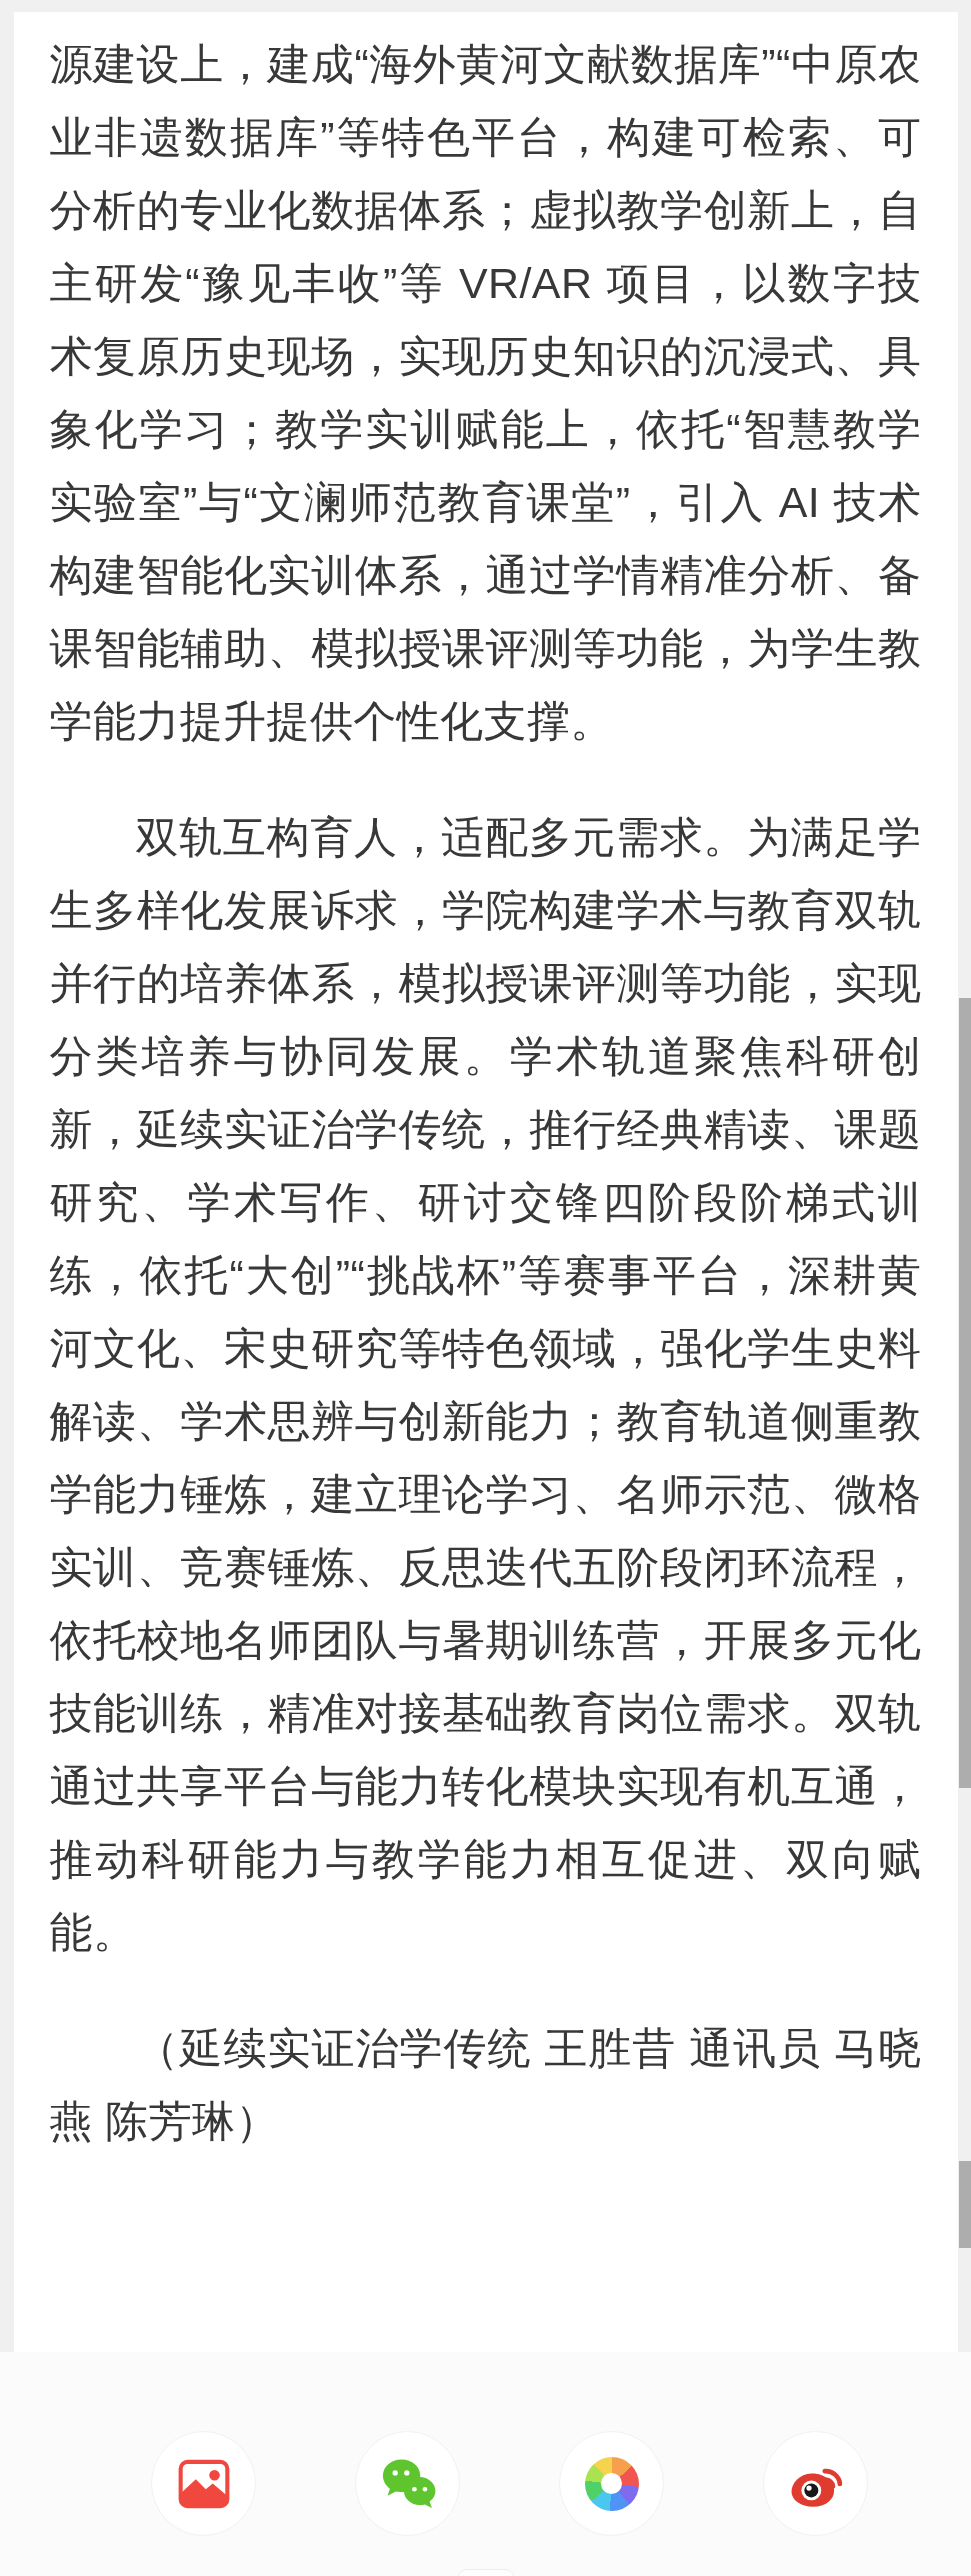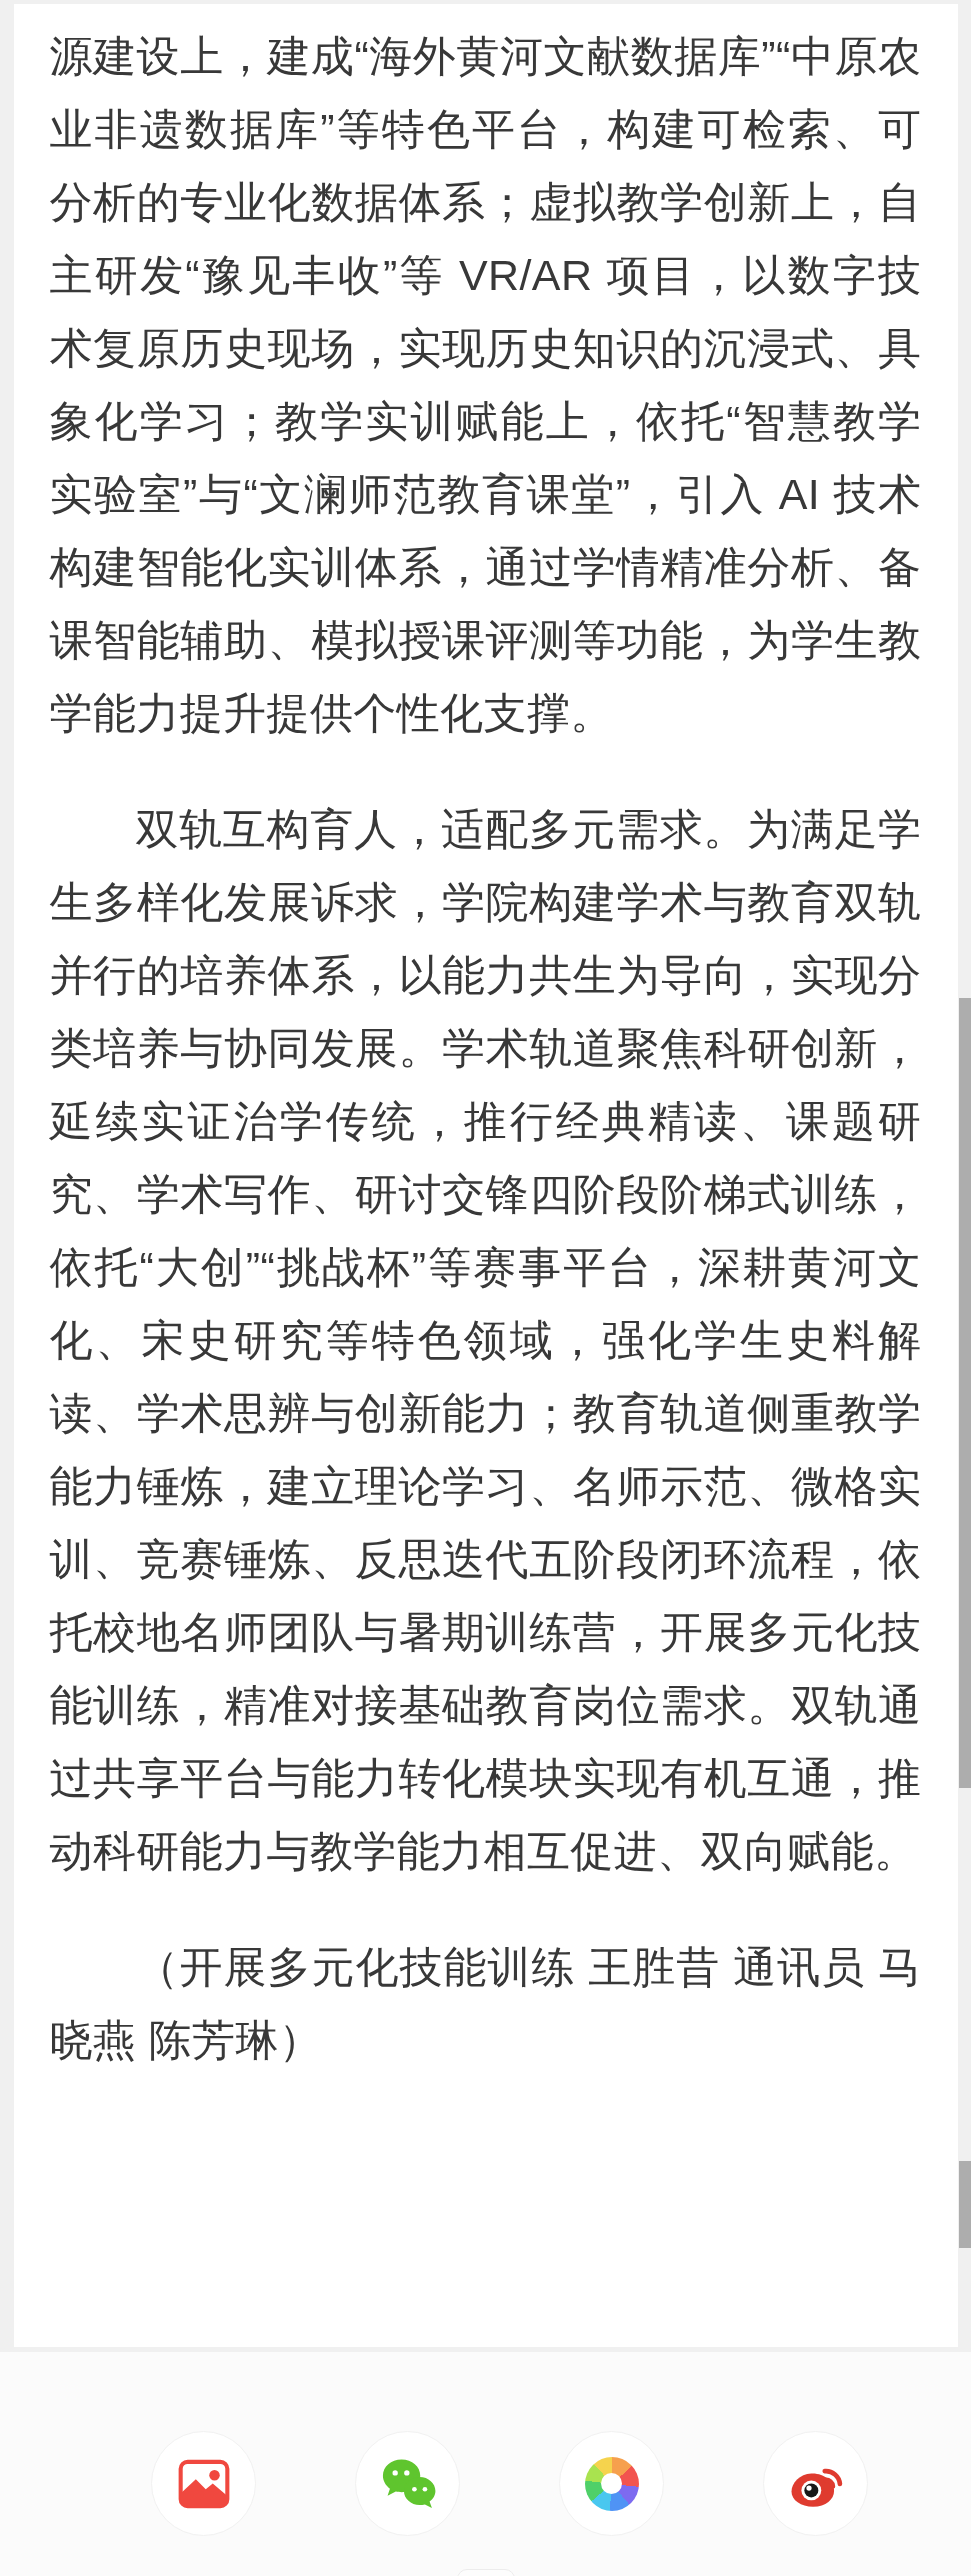--- a/index.html
+++ b/index.html
@@ -6,21 +6,21 @@
   html,body { width:971px; height:2576px; }
   body {
     position:relative;
     background:#f0f0f0;
     font-family:"Liberation Sans","DejaVu Sans",sans-serif;
     overflow:hidden;
   }
   
   .article-card {
     position:absolute;
-    left:13.5px; top:4px;
+    left:13.5px; top:12px;
     width:944px; height:2343px;
     background:#ffffff;
     padding:16px 36px 0 36px;
   }
   .article-body p {
     font-size:43px;
     line-height:73px;
     color:#383838;
     text-align:justify;
     letter-spacing:0.4px;
@@ -95,22 +95,22 @@
     background:#fdfdfd;
     border:1.8px solid #ececec;
   }
 </style>
 </head>
 <body>
 
 <div class="article-card">
   <div class="article-body">
     <p>源建设上，建成“海外黄河文献数据库”“中原农业非遗数据库”等特色平台，构建可检索、可分析的专业化数据体系；虚拟教学创新上，自主研发“豫见丰收”等 VR/AR 项目，以数字技术复原历史现场，实现历史知识的沉浸式、具象化学习；教学实训赋能上，依托“智慧教学实验室”与“文澜师范教育课堂”，引入 AI 技术构建智能化实训体系，通过学情精准分析、备课智能辅助、模拟授课评测等功能，为学生教学能力提升提供个性化支撑。</p>
-    <p class="indent">双轨互构育人，适配多元需求。为满足学生多样化发展诉求，学院构建学术与教育双轨并行的培养体系，以能力共生为导向，实现分类培养与协同发展。学术轨道聚焦科研创新，延续实证治学传统，推行经典精读、课题研究、学术写作、研讨交锋四阶段阶梯式训练，依托“大创”“挑战杯”等赛事平台，深耕黄河文化、宋史研究等特色领域，强化学生史料解读、学术思辨与创新能力；教育轨道侧重教学能力锤炼，建立理论学习、名师示范、微格实训、竞赛锤炼、反思迭代五阶段闭环流程，依托校地名师团队与暑期训练营，开展多元化技能训练，精准对接基础教育岗位需求。双轨通过共享平台与能力转化模块实现有机互通，推动科研能力与教学能力相互促进、双向赋能。</p>
-    <p class="indent">（开展多元化技能训练 王胜昔 通讯员 马晓燕 陈芳琳）</p>
+    <p class="indent">双轨互构育人，适配多元需求。为满足学生多样化发展诉求，学院构建学术与教育双轨并行的培养体系，模拟授课评测等功能，实现分类培养与协同发展。学术轨道聚焦科研创新，延续实证治学传统，推行经典精读、课题研究、学术写作、研讨交锋四阶段阶梯式训练，依托“大创”“挑战杯”等赛事平台，深耕黄河文化、宋史研究等特色领域，强化学生史料解读、学术思辨与创新能力；教育轨道侧重教学能力锤炼，建立理论学习、名师示范、微格实训、竞赛锤炼、反思迭代五阶段闭环流程，依托校地名师团队与暑期训练营，开展多元化技能训练，精准对接基础教育岗位需求。双轨通过共享平台与能力转化模块实现有机互通，推动科研能力与教学能力相互促进、双向赋能。</p>
+    <p class="indent">（延续实证治学传统 王胜昔 通讯员 马晓燕 陈芳琳）</p>
   </div>
 </div>
 
 <div class="scroll-thumb thumb-a"></div>
 <div class="scroll-thumb thumb-b"></div>
 
 <div class="share-section">
   <div class="share-row">
 
     <div class="share-btn">

